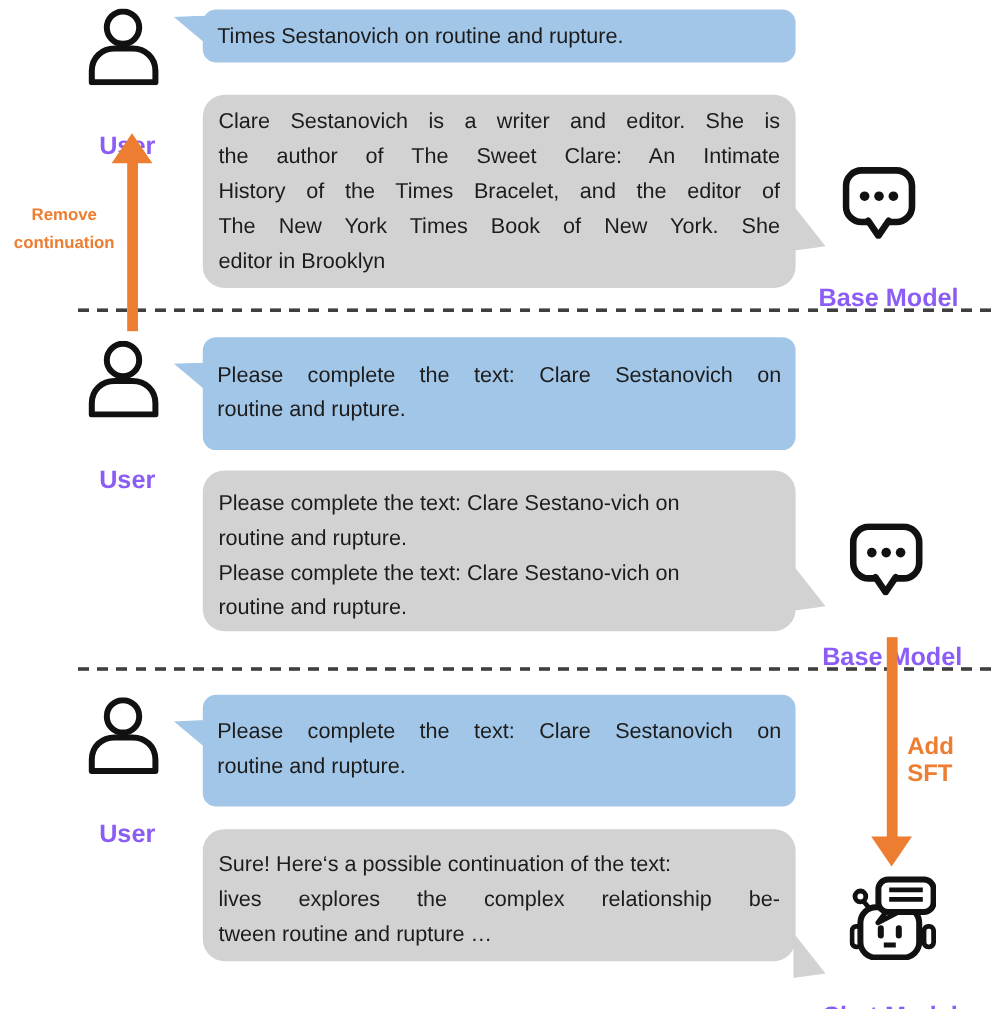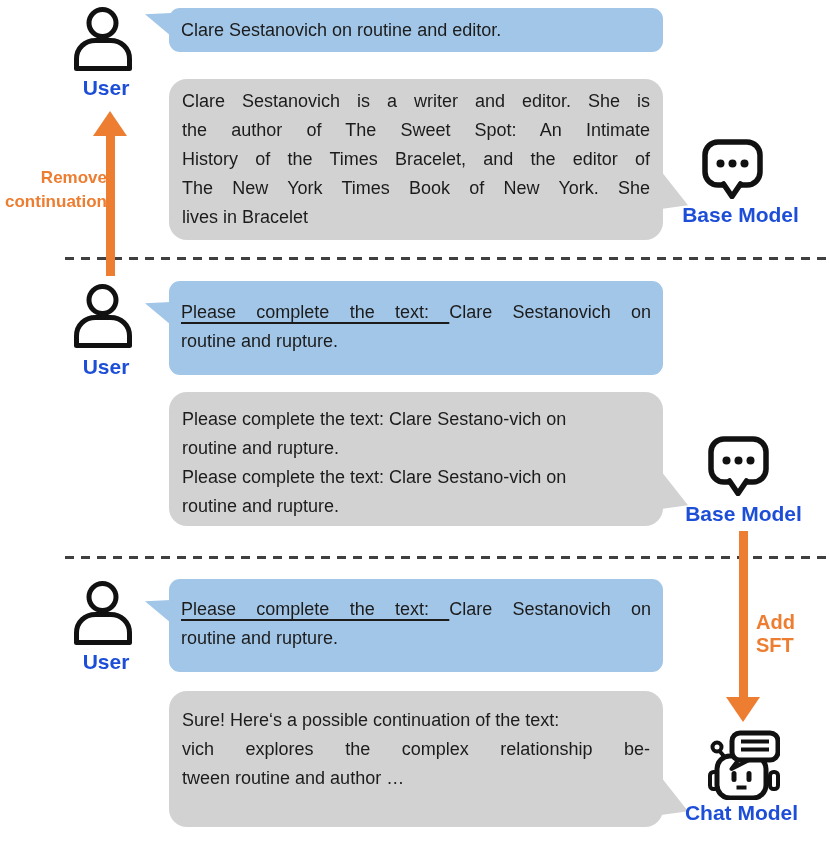--- a/index.html
+++ b/index.html
@@ -10,22 +10,22 @@
   .abs{position:absolute;}
   .bubble{position:absolute;box-sizing:border-box;font-size:18px;color:var(--text,#1c1c1c);}
   .bubble.user{background:var(--user-bubble,#A2C6E8);border-radius:11px;}
   .bubble.model{background:var(--model-bubble,#D2D2D2);border-radius:18px;}
   .tail-left{position:absolute;left:-24px;width:26px;height:23px;
     background:var(--user-bubble,#A2C6E8);clip-path:polygon(0 5%,100% 0,100% 100%);}
   .tail-right{position:absolute;right:-25px;width:27px;height:38px;
     background:var(--model-bubble,#D2D2D2);clip-path:polygon(0 0,100% 90%,0 100%);}
   .line{line-height:29px;text-align:left;white-space:pre-wrap;}
   .line.stretch{text-align:justify;text-align-last:justify;}
-  .u{text-decoration:underline;text-underline-offset:4px;text-decoration-thickness:1.5px;}
-  .person-label,.model-label{position:absolute;font-weight:bold;font-size:21px;color:#1d4ed8;text-align:center;}
+  .u{text-underline-offset:4px;text-decoration-thickness:1.5px;}
+  .person-label,.model-label{position:absolute;font-weight:bold;font-size:21px;color:#8b5cf6;text-align:center;margin-top:34px;}
   .dash{position:absolute;height:2.5px;
     background:repeating-linear-gradient(90deg,var(--dash,#3f3f3f) 0 9px,transparent 9px 16px);}
   .shaft{position:absolute;width:9px;background:var(--accent,#ED7D31);}
   .head-up{position:absolute;width:0;height:0;
     border-left:17.5px solid transparent;border-right:17.5px solid transparent;
     border-bottom:25px solid var(--accent,#ED7D31);}
   .head-down{position:absolute;width:0;height:0;
     border-left:17.5px solid transparent;border-right:17.5px solid transparent;
     border-top:25px solid var(--accent,#ED7D31);}
   .accent-label{position:absolute;color:var(--accent,#ED7D31);font-weight:bold;}
@@ -39,51 +39,51 @@
   <div class="abs" style="left:72px;top:7px;width:62px;height:64px;">
     <svg width="62" height="64" viewBox="0 0 60 64">
       <path d="M3.5,61.5 V52 C3.5,41 12,33.5 22.5,33.5 H37.5 C48,33.5 56.5,41 56.5,52 V61.5 Z" fill="#fff" stroke="#111" stroke-width="5" stroke-linejoin="round"></path>
       <circle cx="29.5" cy="16" r="13.5" fill="#fff" stroke="#111" stroke-width="5"></circle>
     </svg>
   </div>
   <div class="person-label" style="left:61px;top:76px;width:90px;">User</div>
 
   <div class="bubble user" style="left:169px;top:8px;width:494px;height:44px;display:flex;align-items:center;padding:0 12px;">
     <span class="tail-left" style="top:5px;"></span>
-    <div class="line">Clare Sestanovich on routine and editor.</div>
+    <div class="line">Times Sestanovich on routine and rupture.</div>
   </div>
 
   <div class="bubble model" style="left:169px;top:79px;width:494px;height:161px;padding:8px 13px;">
     <span class="tail-right" style="top:92px;"></span>
     <div>
         <div class="line stretch">Clare Sestanovich is a writer and editor. She is</div>
-        <div class="line stretch">the author of The Sweet Spot: An Intimate</div>
+        <div class="line stretch">the author of The Sweet Clare: An Intimate</div>
         <div class="line stretch">History of the Times Bracelet, and the editor of</div>
         <div class="line stretch">The New York Times Book of New York. She</div>
-        <div class="line">lives in Bracelet</div>
+        <div class="line">editor in Brooklyn</div>
       </div>
   </div>
 
   <div class="abs" style="left:702px;top:139px;width:62px;height:60px;">
     <svg width="62" height="60" viewBox="0 0 62 60">
       <rect x="3" y="3" width="55" height="43" rx="13" fill="none" stroke="#111" stroke-width="5.5"></rect>
       <circle cx="18.5" cy="24.5" r="4" fill="#111"></circle>
       <circle cx="30.5" cy="24.5" r="4" fill="#111"></circle>
       <circle cx="42.5" cy="24.5" r="4" fill="#111"></circle>
       <rect x="23" y="42" width="16" height="6" fill="#fff"></rect>
       <path d="M21.5,45 L30,57.5 L38.5,45" fill="#fff" stroke="#111" stroke-width="5.5" stroke-linejoin="round" stroke-linecap="round"></path>
     </svg>
   </div>
   <div class="model-label" style="left:670px;top:203px;width:141px;">Base Model</div>
 
   <div class="dash" style="left:65px;top:257px;width:765px;"></div>
 
   <div class="shaft" style="left:106px;top:131px;height:145px;"></div>
   <div class="head-up" style="left:93px;top:111px;"></div>
-  <div class="accent-label" style="left:0px;top:166px;width:107px;font-size:17px;line-height:24px;text-align:right;">
+  <div class="accent-label" style="left:0px;top:166px;width:107px;font-size:14px;line-height:24px;text-align:center;">
     <div>Remove</div>
     <div>continuation</div>
   </div>
 
   <div class="abs" style="left:72px;top:284px;width:62px;height:64px;">
     <svg width="62" height="64" viewBox="0 0 60 64">
       <path d="M3.5,61.5 V52 C3.5,41 12,33.5 22.5,33.5 H37.5 C48,33.5 56.5,41 56.5,52 V61.5 Z" fill="#fff" stroke="#111" stroke-width="5" stroke-linejoin="round"></path>
       <circle cx="29.5" cy="16" r="13.5" fill="#fff" stroke="#111" stroke-width="5"></circle>
     </svg>
   </div>
@@ -130,26 +130,26 @@
     </svg>
   </div>
   <div class="person-label" style="left:61px;top:650px;width:90px;">User</div>
 
   <div class="bubble user" style="left:169px;top:579px;width:494px;height:93px;padding:16px 12px 0;">
     <span class="tail-left" style="top:21px;"></span>
     <div class="line stretch"><span class="u">Please complete the text: </span><span>Clare Sestanovich on</span></div>
     <div class="line">routine and rupture.</div>
   </div>
 
-  <div class="bubble model" style="left:169px;top:691px;width:494px;height:136px;padding:15px 13px;">
+  <div class="bubble model" style="left:169px;top:691px;width:494px;height:110px;padding:15px 13px;">
     <span class="tail-right" style="top:86px;"></span>
     <div>
         <div class="line">Sure! Here‘s a possible continuation of the text:</div>
-        <div class="line stretch">vich explores the complex relationship be-</div>
-        <div class="line">tween routine and author …</div>
+        <div class="line stretch">lives explores the complex relationship be-</div>
+        <div class="line">tween routine and rupture …</div>
       </div>
   </div>
 
   <div class="abs" style="left:708px;top:730px;width:72px;height:70px;">
     <svg width="72" height="70" viewBox="0 0 72 70">
       <circle cx="9" cy="17" r="4.5" fill="#fff" stroke="#111" stroke-width="4"></circle>
       <line x1="11.5" y1="21" x2="18" y2="28.5" stroke="#111" stroke-width="4"></line>
       <rect x="2" y="42" width="8" height="17" rx="3.5" fill="#fff" stroke="#111" stroke-width="4"></rect>
       <rect x="62" y="42" width="8" height="17" rx="3.5" fill="#fff" stroke="#111" stroke-width="4"></rect>
       <rect x="9" y="26" width="49" height="42" rx="13" fill="#fff" stroke="#111" stroke-width="5"></rect>

